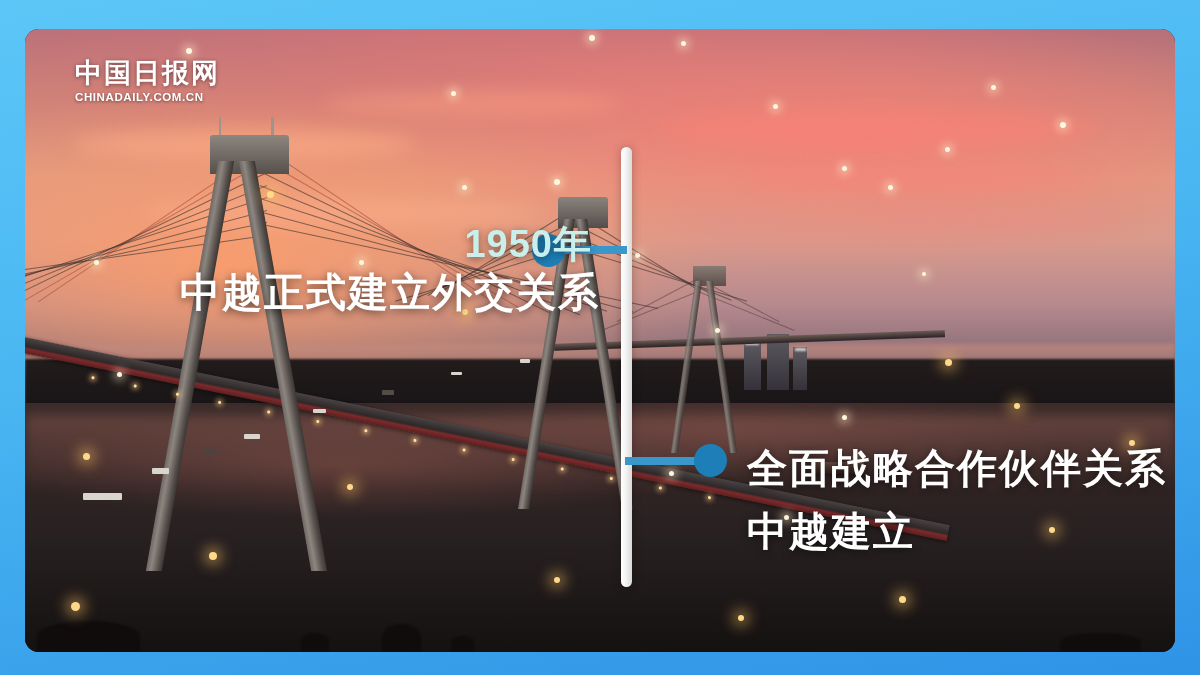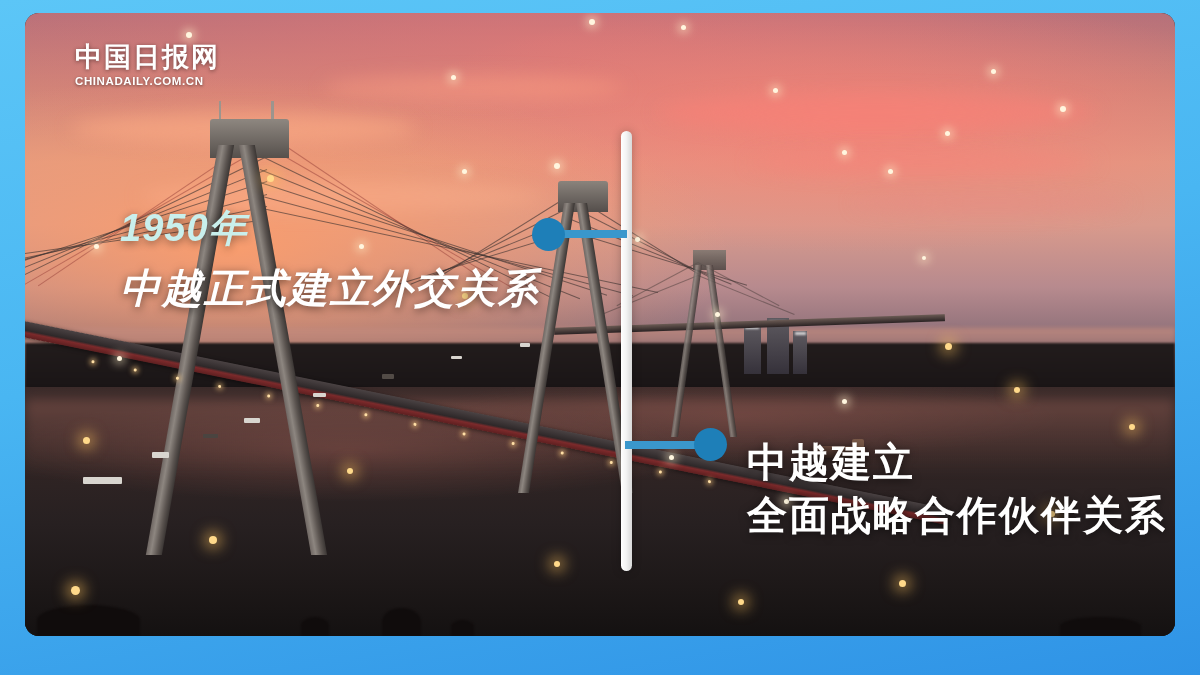--- a/index.html
+++ b/index.html
@@ -9,21 +9,21 @@
     font-family:"Liberation Sans", "DejaVu Sans", sans-serif;
   }
   body {
     background:linear-gradient(170deg,#5CC6F7 0%,#49B6F2 45%,#2F93E6 100%);
     position:relative;
   }
 
   
   .video-frame{
     position:absolute;
-    left:25px; top:13px;
+    left:25px; top:29px;
     width:1150px; height:623px;
     border-radius:14px;
     overflow:hidden;
     background:#1b1410;
   }
 
   
   .sky{
     position:absolute; inset:0;
     background:
@@ -226,23 +226,23 @@
   .year{
     font-size:38px; font-weight:700; color:#C9EFEC;
     letter-spacing:1px; line-height:1;
     text-shadow:0 2px 8px rgba(0,0,0,.45);
   }
   .desc{
     font-size:40px; font-weight:700; color:#ffffff;
     letter-spacing:2px; line-height:1.18;
     text-shadow:0 2px 9px rgba(0,0,0,.55);
   }
-  .entry-1950{ left:95px; top:196px; width:480px; text-align:left;font-style:italic; }
+  .entry-1950{ left:95px; top:196px; width:480px; text-align:right; }
   .entry-1950 .year{ padding-right:8px; }
-  .entry-1950 .desc{ margin-top:18px; }
+  .entry-1950 .desc{ margin-top:6px; }
 
   .entry-2008{ left:722px; top:410px; width:430px; text-align:left; }
   .entry-2008 .desc{ margin-top:16px; }
 </style>
 </head>
 <body>
 
 <div class="video-frame">
 
   <div class="sky">
@@ -405,17 +405,17 @@
     <div class="connector"></div>
     <div class="dot"></div>
   </div>
 
   <div class="entry entry-1950">
     <div class="year">1950年</div>
     <div class="desc">中越正式建立外交关系</div>
   </div>
 
   <div class="entry entry-2008">
+    <div class="desc" style="margin-top:6px;">全面战略合作伙伴关系</div>
     <div class="desc">中越建立</div>
-    <div class="desc" style="margin-top:6px;">全面战略合作伙伴关系</div>
   </div>
 
 </div>
 
 </body></html>

